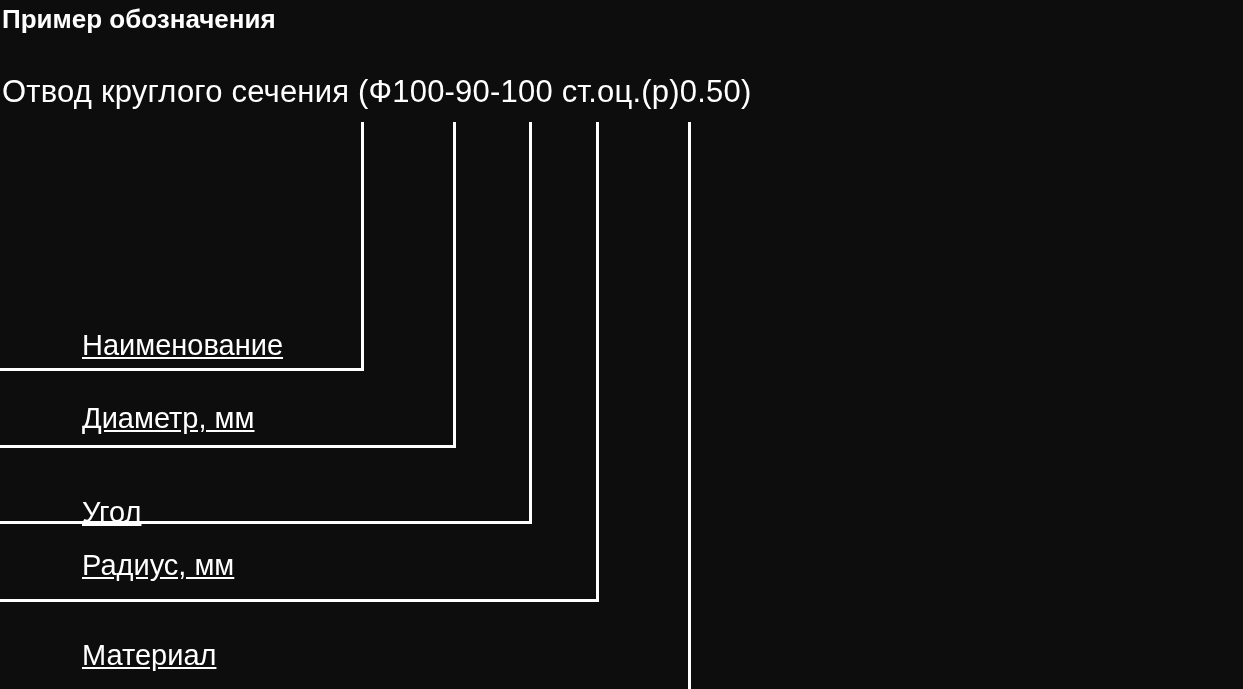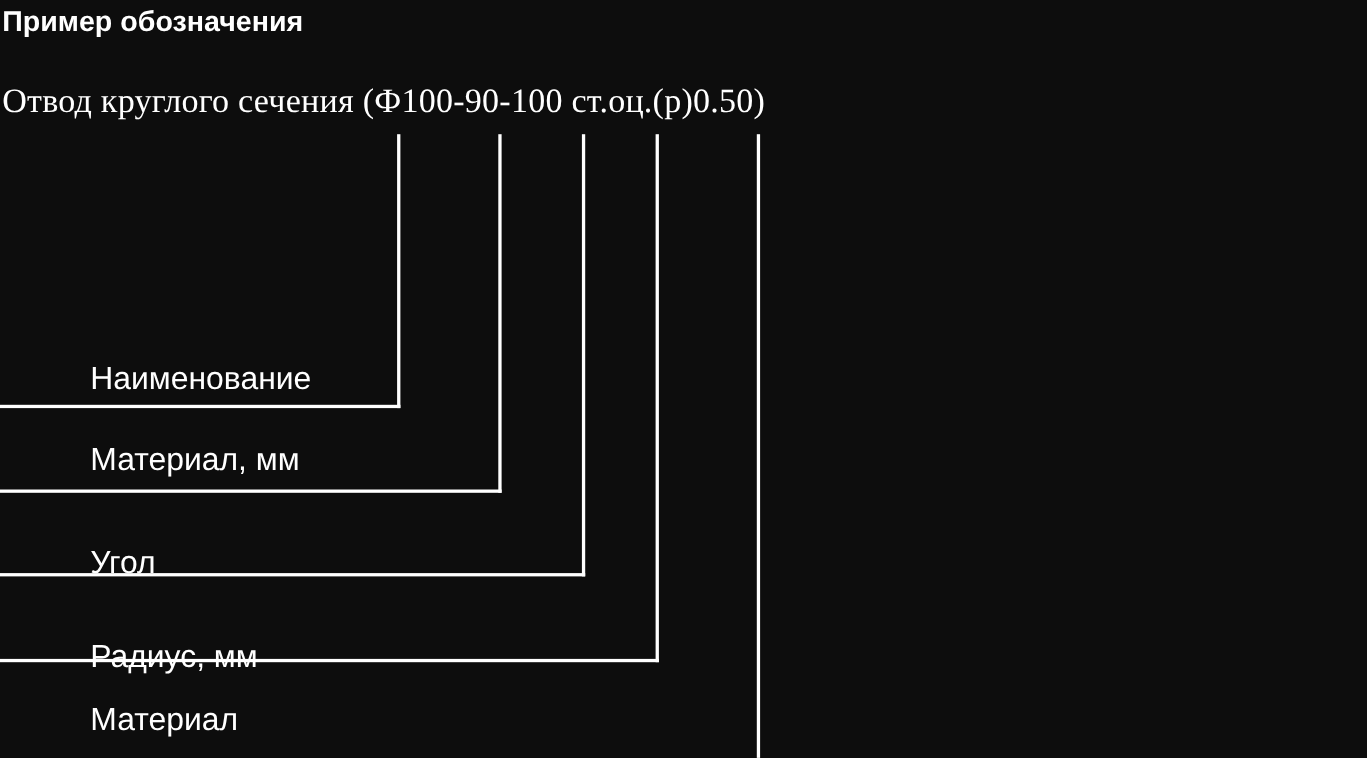--- a/index.html
+++ b/index.html
@@ -1,21 +1,21 @@
 <!DOCTYPE html>
 <html><head>
 <meta charset="utf-8">
 <style>
   html, body { margin:0; padding:0; }
   body { width:1243px; height:689px; background:#0d0d0d; position:relative; overflow:hidden; font-family:"Liberation Sans","DejaVu Sans",sans-serif; color:#fff; }
   .title { position:absolute; left:2px; top:4px; font-size:26px; font-weight:bold; }
-  .code { position:absolute; left:2px; top:74px; font-size:31px; letter-spacing:0.2px;font-family:Liberation Serif, serif; }
+  .code { position:absolute; left:2px; top:74px; font-size:31px; letter-spacing:0.2px; }
   .v { position:absolute; width:3px; background:#fff; }
   .h { position:absolute; height:3px; background:#fff; left:0; }
-  .lbl { position:absolute; left:82px; font-size:29px; }
+  .lbl { position:absolute; left:82px; font-size:29px;text-decoration:underline; }
 </style>
 </head>
 <body>
 
 <div class="title">Пример обозначения</div>
 <div class="code">Отвод круглого сечения (Ф100-90-100 ст.оц.(р)0.50)</div>
 
 <div class="v" style="left:361px; top:122px; height:249px;"></div>
 <div class="h" style="top:368px; width:364px;"></div>
 
@@ -24,16 +24,16 @@
 
 <div class="v" style="left:529px; top:122px; height:402px;"></div>
 <div class="h" style="top:521px; width:532px;"></div>
 
 <div class="v" style="left:596px; top:122px; height:480px;"></div>
 <div class="h" style="top:599px; width:599px;"></div>
 
 <div class="v" style="left:688px; top:122px; height:567px;"></div>
 
 <div class="lbl" style="top:329px;">Наименование</div>
-<div class="lbl" style="top:402px;">Материал, мм</div>
+<div class="lbl" style="top:402px;">Диаметр, мм</div>
 <div class="lbl" style="top:476px;margin-top:20px;">Угол</div>
-<div class="lbl" style="top:549px;margin-top:32px;">Радиус, мм</div>
+<div class="lbl" style="top:549px;">Радиус, мм</div>
 <div class="lbl" style="top:639px;">Материал</div>
 
 </body></html>

